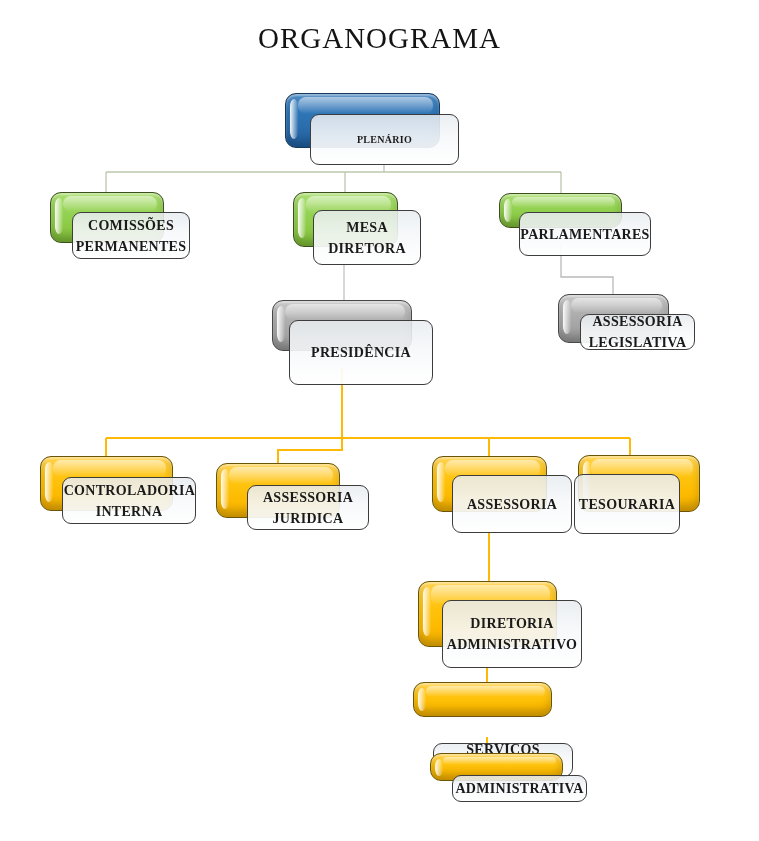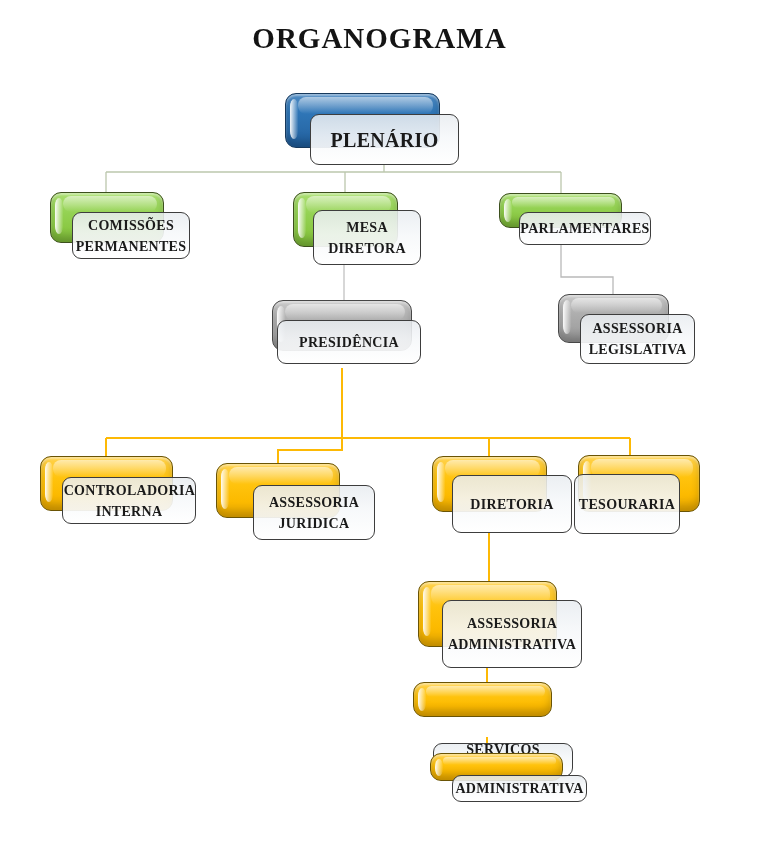--- a/index.html
+++ b/index.html
@@ -1,19 +1,19 @@
 <!DOCTYPE html>
 <html><head>
 <meta charset="utf-8">
 <style>
   html,body{margin:0;padding:0;background:#ffffff;}
   .stage{position:relative;width:759px;height:841px;background:#ffffff;overflow:hidden;
          font-family:"Liberation Serif",serif;}
   .title{position:absolute;top:22px;left:0;width:100%;text-align:center;
-         font-size:29px;letter-spacing:1px;color:#141414;font-weight:700;}
+         font-size:29px;letter-spacing:1px;color:#141414;font-weight:400;}
   svg.wires{position:absolute;left:0;top:0;width:759px;height:841px;pointer-events:none;}
 
   
   .shape{position:absolute;border-radius:11px;border:1.6px solid #444;box-sizing:border-box;
          box-shadow:inset 0 -6px 9px rgba(0,0,0,.20), inset 0 2px 2px rgba(255,255,255,.45);}
   .shape::before{content:"";position:absolute;left:4px;top:5px;bottom:16%;width:8px;
          border-radius:8px/16px;
          background:linear-gradient(90deg,rgba(255,255,255,.95),rgba(255,255,255,.05));}
   .shape::after{content:"";position:absolute;left:12px;right:6px;top:3px;height:32%;
          border-radius:8px;
@@ -44,71 +44,71 @@
     <path d="M344 263 V300" fill="none" stroke="#C2C2C2" stroke-width="1.3"></path>
 
     <path d="M561 245 V277 H613 V294" fill="none" stroke="#B9B9B9" stroke-width="1.3"></path>
 
     <path d="M342 368 V438 M106 438 H630 M106 438 V456 M342 438 V450 H278 V463 M489 438 V456 M630 438 V455" fill="none" stroke="#FDB905" stroke-width="2"></path>
     <path d="M489 533 V581 M487 668 V682 M487 737 V753" fill="none" stroke="#FDB905" stroke-width="2"></path>
   </svg>
 
   <div>
     <div class="shape t-blue" style="left:285px;top:93px;width:155px;height:55px"></div>
-    <div class="label" style="left:310px;top:114px;width:149px;height:51px;font-size:20px">PLENÁRIO</div>
+    <div class="label" style="left:310px;top:114px;width:149px;height:51px;font-size:10px">PLENÁRIO</div>
   </div>
 
   <div>
     <div class="shape t-green" style="left:50px;top:192px;width:114px;height:51px"></div>
     <div class="label" style="left:72px;top:212px;width:118px;height:47px">COMISSÕES PERMANENTES</div>
   </div>
 
   <div>
     <div class="shape t-green" style="left:293px;top:192px;width:105px;height:55px"></div>
     <div class="label" style="left:313px;top:210px;width:108px;height:55px">MESA DIRETORA</div>
   </div>
 
   <div>
     <div class="shape t-green" style="left:499px;top:193px;width:123px;height:35px"></div>
-    <div class="label" style="left:519px;top:212px;width:132px;height:33px">PARLAMENTARES</div>
+    <div class="label" style="left:519px;top:212px;width:132px;height:44px">PARLAMENTARES</div>
   </div>
 
   <div>
     <div class="shape t-gray" style="left:272px;top:300px;width:140px;height:51px"></div>
-    <div class="label" style="left:277px;top:320px;width:144px;height:44px">PRESIDÊNCIA</div>
+    <div class="label" style="left:289px;top:320px;width:144px;height:65px">PRESIDÊNCIA</div>
   </div>
 
   <div>
     <div class="shape t-gray" style="left:558px;top:294px;width:111px;height:49px"></div>
-    <div class="label" style="left:580px;top:314px;width:115px;height:50px">ASSESSORIA LEGISLATIVA</div>
+    <div class="label" style="left:580px;top:314px;width:115px;height:36px">ASSESSORIA LEGISLATIVA</div>
   </div>
 
   <div>
     <div class="shape t-yellow" style="left:40px;top:456px;width:133px;height:55px"></div>
     <div class="label" style="left:62px;top:477px;width:134px;height:47px">CONTROLADORIA INTERNA</div>
   </div>
 
   <div>
     <div class="shape t-yellow" style="left:216px;top:463px;width:124px;height:55px"></div>
-    <div class="label" style="left:253px;top:485px;width:122px;height:55px">ASSESSORIA JURIDICA</div>
+    <div class="label" style="left:247px;top:485px;width:122px;height:45px">ASSESSORIA JURIDICA</div>
   </div>
 
   <div>
     <div class="shape t-yellow" style="left:432px;top:456px;width:115px;height:56px"></div>
-    <div class="label" style="left:452px;top:475px;width:120px;height:58px">DIRETORIA</div>
+    <div class="label" style="left:452px;top:475px;width:120px;height:58px">ASSESSORIA</div>
   </div>
 
   <div>
     <div class="shape t-yellow" style="left:578px;top:455px;width:122px;height:57px"></div>
     <div class="label" style="left:574px;top:474px;width:106px;height:60px">TESOURARIA</div>
   </div>
 
   <div>
     <div class="shape t-yellow" style="left:418px;top:581px;width:139px;height:66px"></div>
-    <div class="label" style="left:442px;top:600px;width:140px;height:68px">ASSESSORIA ADMINISTRATIVA</div>
+    <div class="label" style="left:442px;top:600px;width:140px;height:68px">DIRETORIA ADMINISTRATIVO</div>
   </div>
 
   <div>
     <div class="shape t-yellow" style="left:413px;top:682px;width:139px;height:35px"></div>
     <div class="label" style="left:433px;top:743px;width:140px;height:34px">SERVIÇOS GERAIS</div>
   </div>
 
   <div>
     <div class="shape t-yellow" style="left:430px;top:753px;width:133px;height:28px"></div>
     <div class="label" style="left:452px;top:775px;width:135px;height:27px">ADMINISTRATIVA</div>

